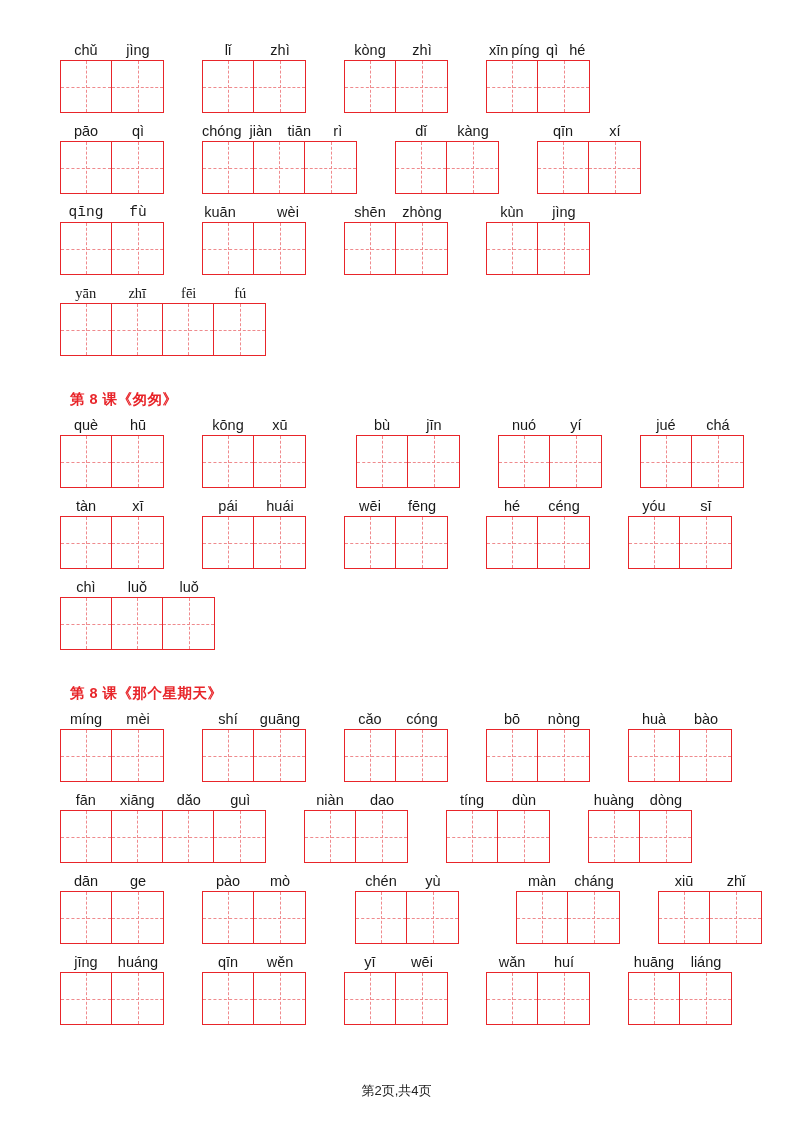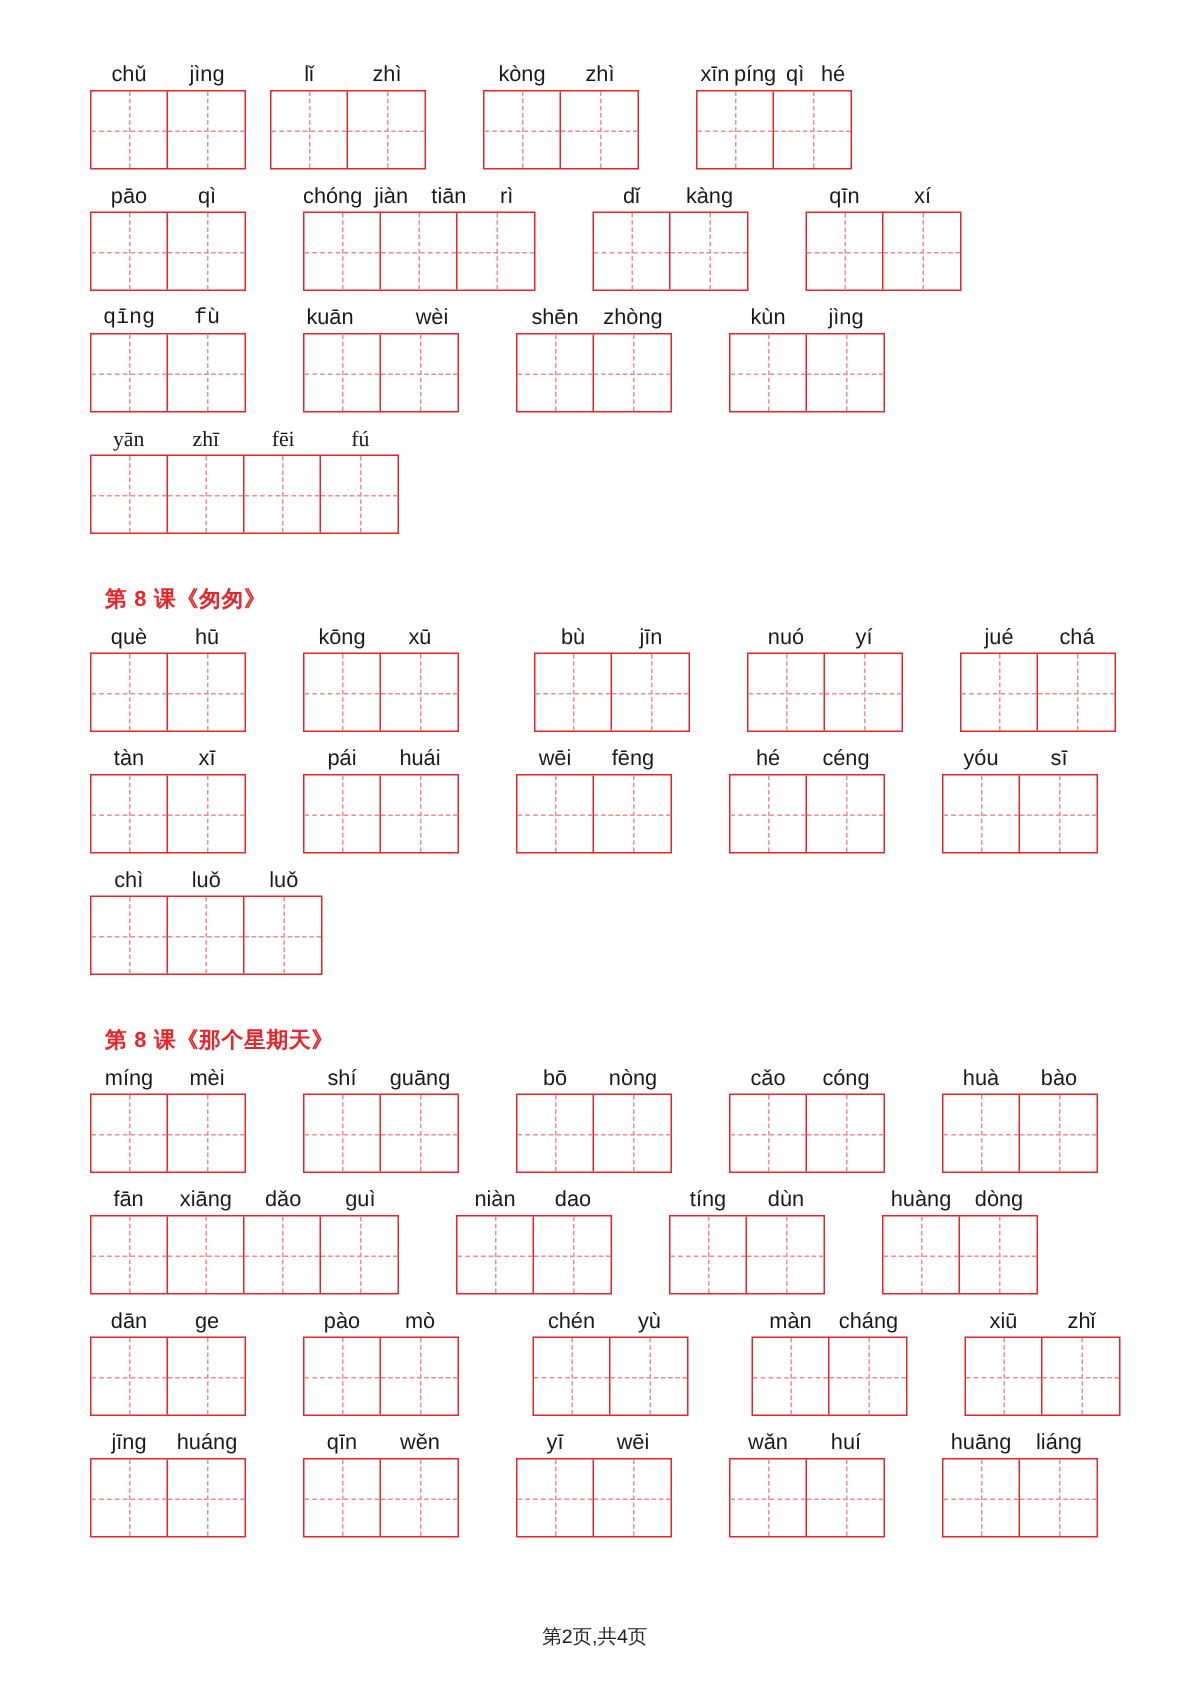--- a/index.html
+++ b/index.html
@@ -89,21 +89,21 @@
   }
   .spacer-lg{height:26px;}
 </style>
 </head>
 <body>
 
 <div class="page">
   <div id="sections-root">
       <div class="section">
         <div class="row">
-          <div class="word" style="margin-right: 16px;">
+          <div class="word" style="margin-right: 38px;">
             <div class="pinyin" style="width: 104px;">
               <span>chǔ</span>
               <span>jìng</span>
             </div>
             <div class="grid">
               <div class="cell"></div>
               <div class="cell"></div>
             </div>
           </div>
           <div class="word" style="margin-right: 38px;">
@@ -384,32 +384,32 @@
               <span>shí</span>
               <span>guāng</span>
             </div>
             <div class="grid">
               <div class="cell"></div>
               <div class="cell"></div>
             </div>
           </div>
           <div class="word" style="margin-right: 38px;">
             <div class="pinyin" style="width: 104px;">
+              <span>cǎo</span>
+              <span>cóng</span>
+            </div>
+            <div class="grid">
+              <div class="cell"></div>
+              <div class="cell"></div>
+            </div>
+          </div>
+          <div class="word" style="margin-right: 38px;">
+            <div class="pinyin" style="width: 104px;">
               <span>bō</span>
               <span>nòng</span>
-            </div>
-            <div class="grid">
-              <div class="cell"></div>
-              <div class="cell"></div>
-            </div>
-          </div>
-          <div class="word" style="margin-right: 38px;">
-            <div class="pinyin" style="width: 104px;">
-              <span>cǎo</span>
-              <span>cóng</span>
             </div>
             <div class="grid">
               <div class="cell"></div>
               <div class="cell"></div>
             </div>
           </div>
           <div class="word" style="margin-right: 0px;">
             <div class="pinyin" style="width: 104px;">
               <span>huà</span>
               <span>bào</span>
@@ -480,21 +480,21 @@
           <div class="word" style="margin-right: 38px;">
             <div class="pinyin" style="width: 104px;">
               <span>pào</span>
               <span>mò</span>
             </div>
             <div class="grid">
               <div class="cell"></div>
               <div class="cell"></div>
             </div>
           </div>
-          <div class="word" style="margin-right: 42px; padding-left: 11px;">
+          <div class="word" style="margin-right: 57px; padding-left: 11px;">
             <div class="pinyin" style="width: 104px;">
               <span>chén</span>
               <span>yù</span>
             </div>
             <div class="grid">
               <div class="cell"></div>
               <div class="cell"></div>
             </div>
           </div>
           <div class="word" style="margin-right: 38px;">

